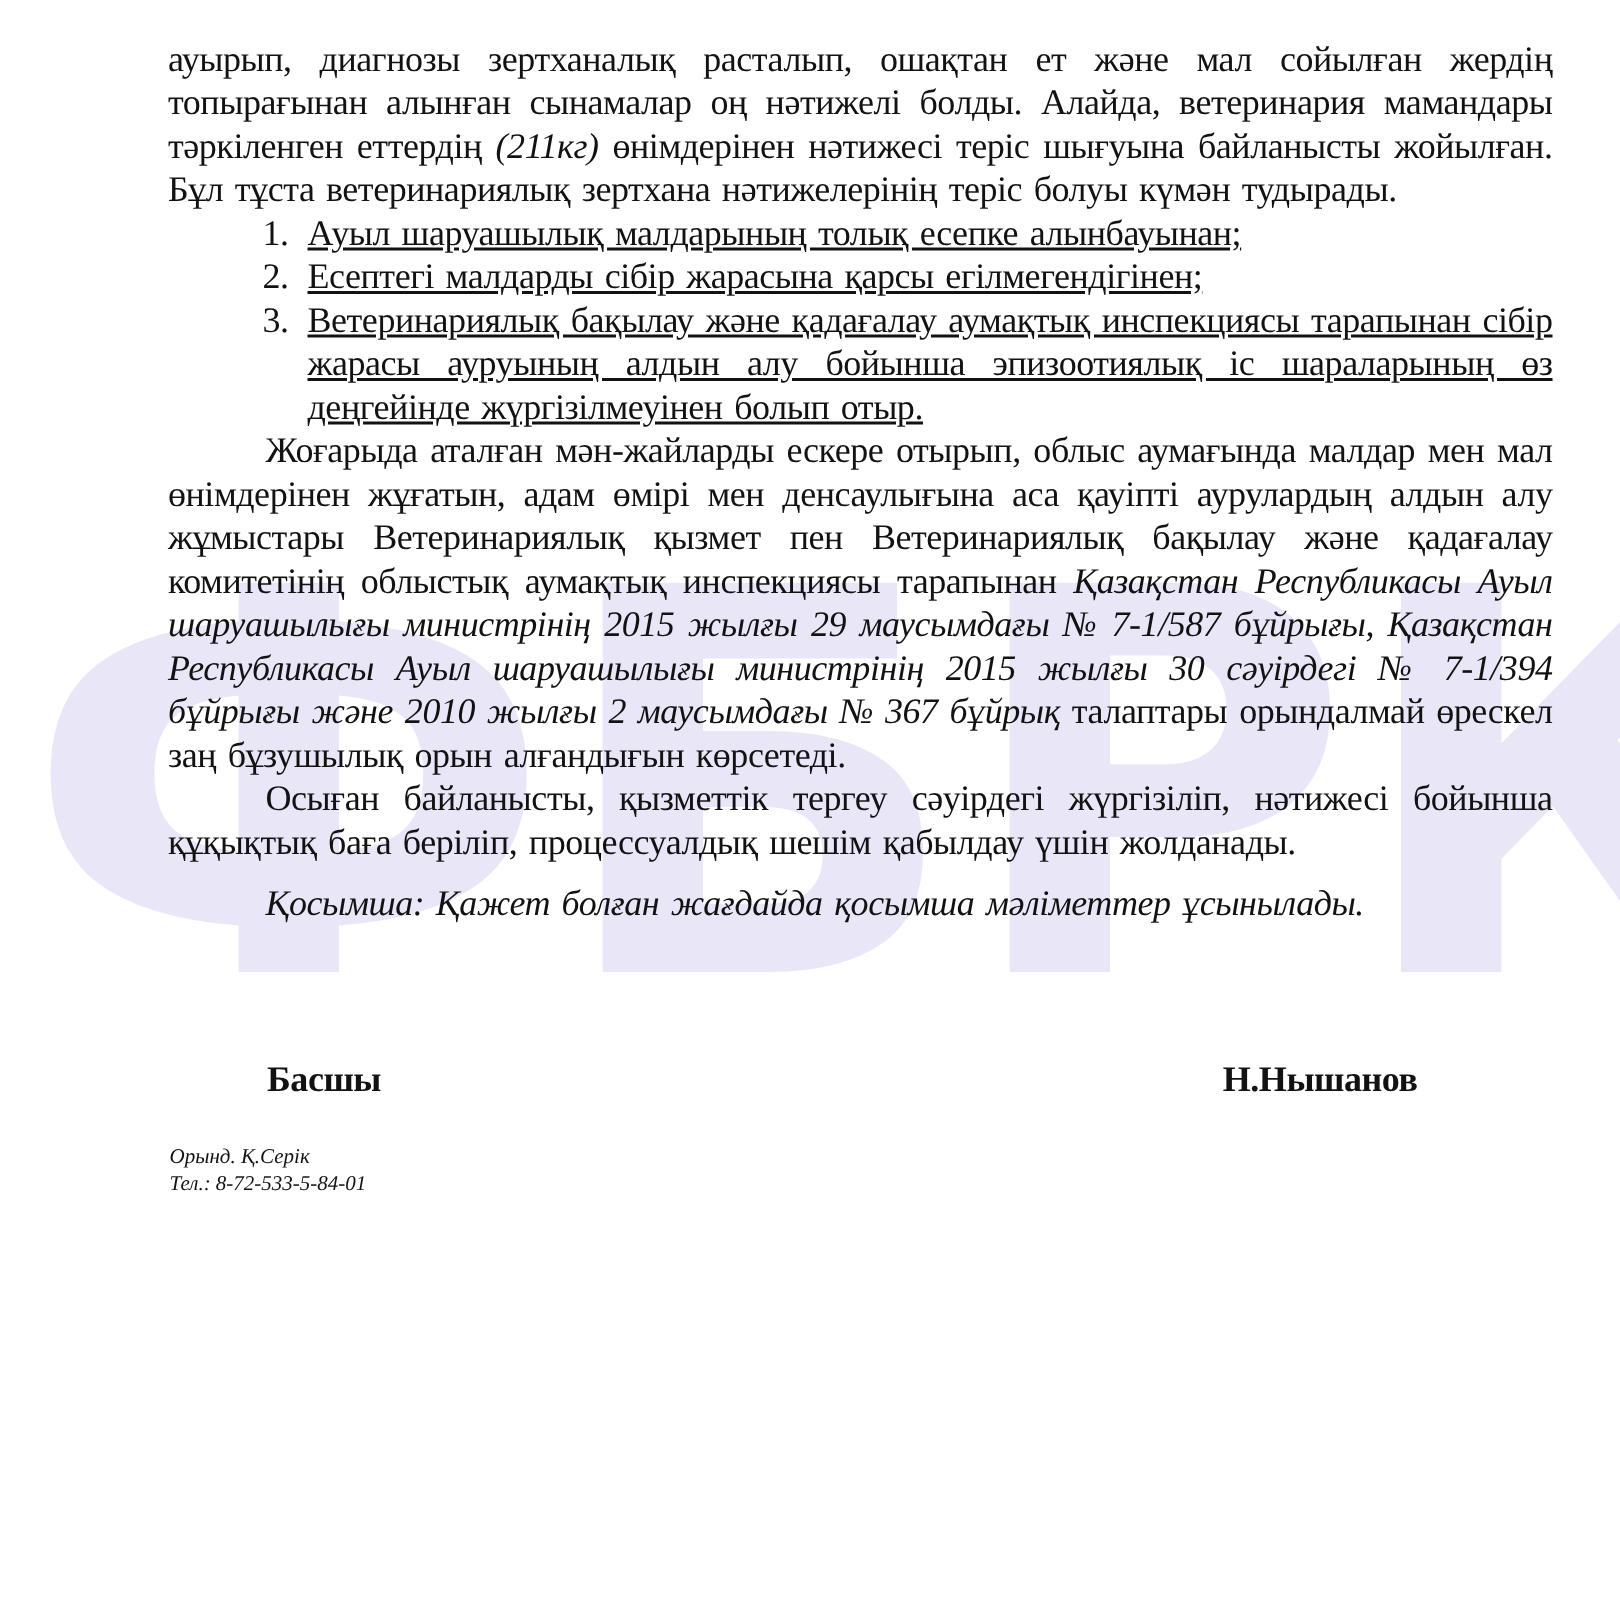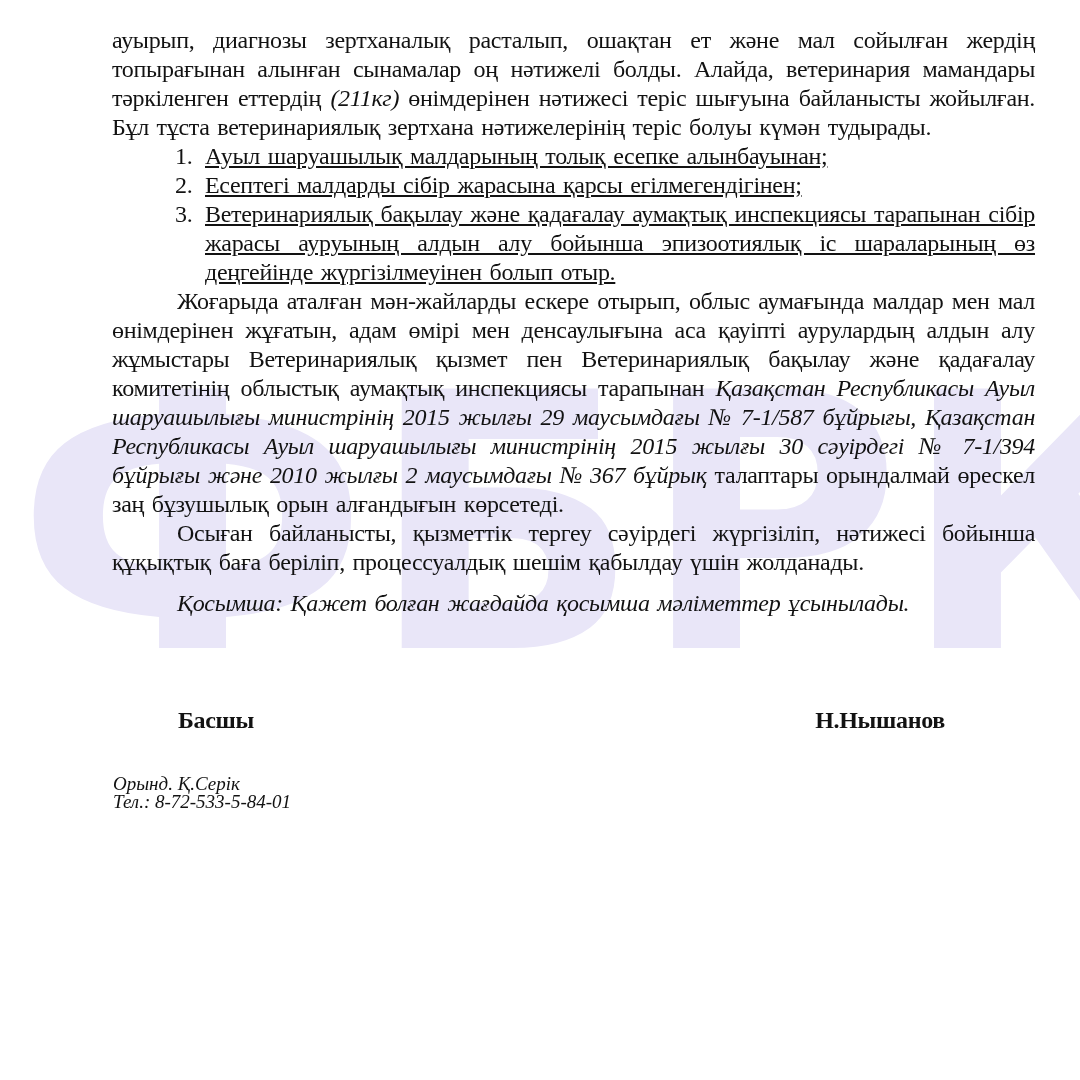--- a/index.html
+++ b/index.html
@@ -74,24 +74,24 @@
   .sig-row {
     display: flex;
     justify-content: space-between;
     margin-top: 88px;
     padding-left: 66px;
     padding-right: 90px;
     font-weight: bold;
   }
   
   .footer {
-    margin-top: 40px;
+    margin-top: 28px;
     margin-left: 1px;
     font-style: italic;
-    font-size: 19px;
+    font-size: 14px;
     line-height: 18px;
     letter-spacing: 0;
     word-spacing: 0;
   }
 </style>
 </head>
 <body>
 
 <div class="page">
 

